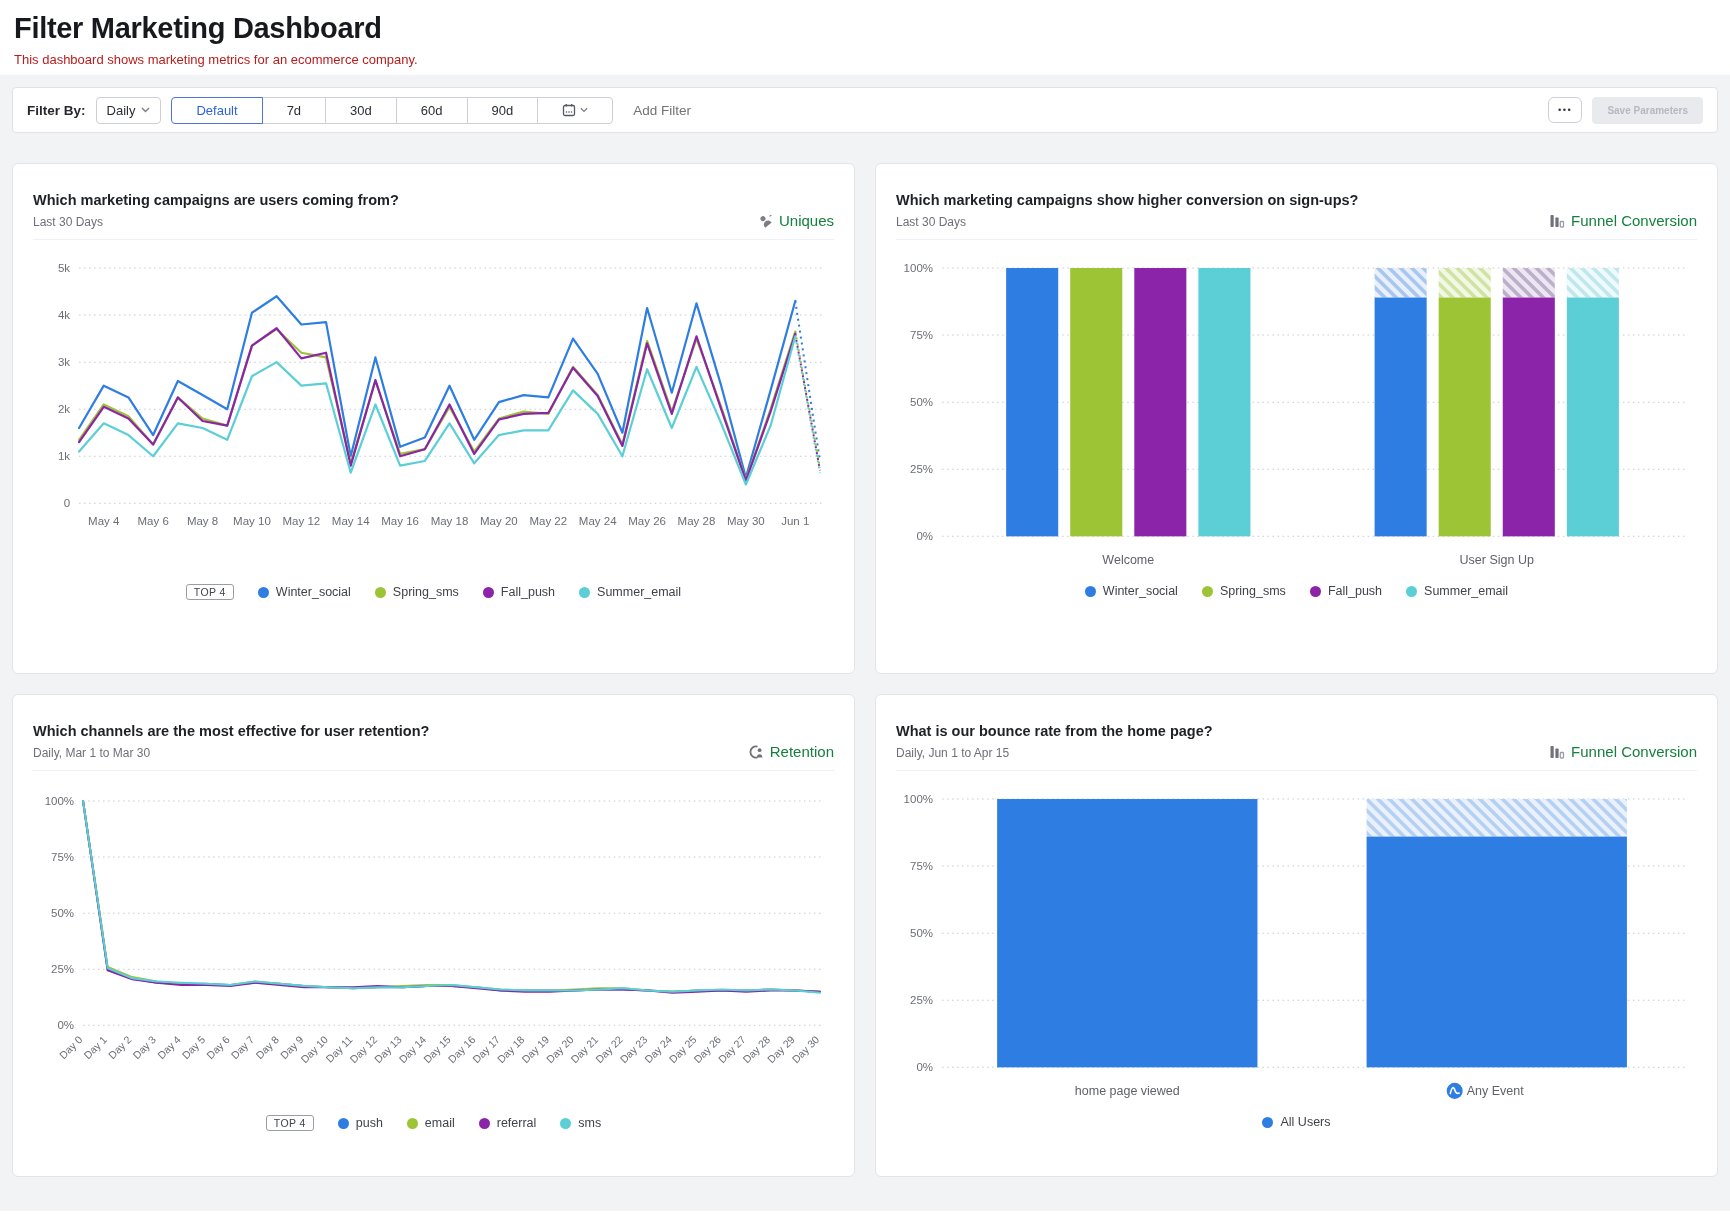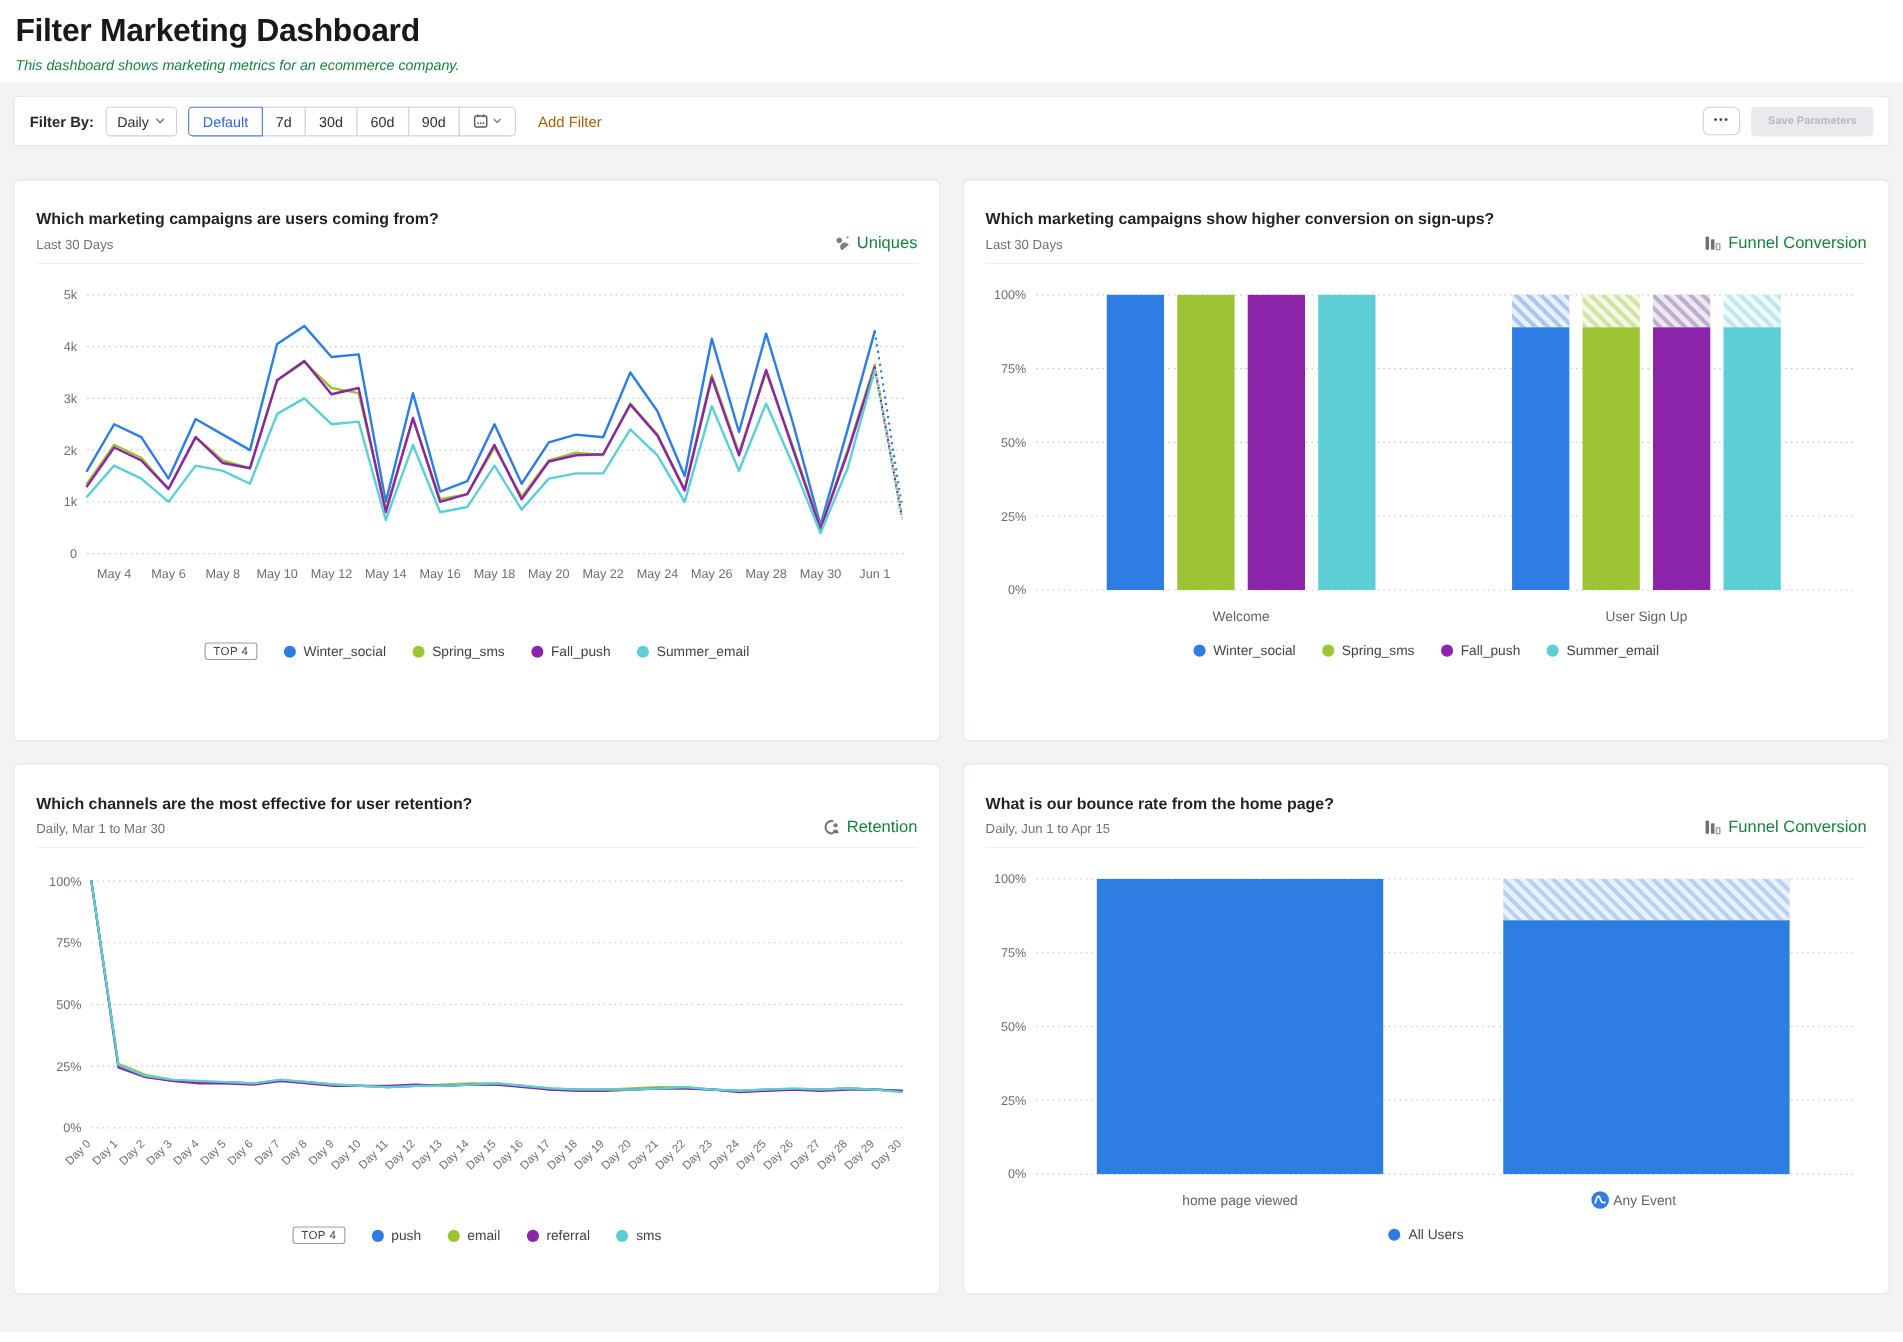--- a/index.html
+++ b/index.html
@@ -1,31 +1,31 @@
 <!DOCTYPE html>
 <html><head>
 <meta charset="utf-8">
 <style>
   * { box-sizing: border-box; }
   body { margin:0; background:#fff; font-family:"Liberation Sans", sans-serif; color:#1f2228; }
   .page { width:1730px; height:1220px; overflow:hidden; background:#fff; }
   header.page-head { padding:12px 14px 8px; background:#fff; }
   h1 { margin:0 0 7px; font-size:29px; font-weight:bold; letter-spacing:-0.3px; color:#17191c; }
-  .subtitle { margin:0; font-size:13px; color:#15803d;font-style:italic; }
+  .subtitle { margin:0; font-size:13px; color:#b91c1c; }
   .content { background:#f2f3f5; padding:12px; height:calc(1220px - 84px); }
   
   .filter-bar { background:#fff; border:1px solid #e0e2e7; border-radius:4px; height:46px; display:flex; align-items:center; padding:0 14px; gap:10px; }
   .fb-label { font-weight:bold; font-size:13.5px; color:#26282d; }
   .btn { background:#fff; border:1px solid #cdd0d9; border-radius:4px; font-size:13px; color:#2b2e34; padding:5px 10px; display:inline-flex; align-items:center; gap:6px; cursor:pointer; font-family:inherit; }
   .segmented { display:flex; }
-  .segmented .seg { background:#fff; border:1px solid #cdd0d9; padding:5px 12px; font-size:13px; color:#2b2e34; margin-left:-1px; cursor:pointer; font-family:inherit; display:inline-flex; align-items:center; gap:4px; }
+  .segmented .seg { background:#fff; border:1px solid #cdd0d9; padding:5px 24px; font-size:13px; color:#2b2e34; margin-left:-1px; cursor:pointer; font-family:inherit; display:inline-flex; align-items:center; gap:4px; }
   .segmented .seg:first-child { border-radius:4px 0 0 4px; margin-left:0; }
   .segmented .seg:last-child { border-radius:0 4px 4px 0; }
   .segmented .seg.active { color:#2e62d9; border-color:#4f74dd; position:relative; z-index:1; }
-  .add-filter { color:#a16207; font-size:13.5px; margin-left:10px; cursor:pointer; }
+  .add-filter { color:#737373; font-size:13.5px; margin-left:10px; cursor:pointer; }
   .spacer { flex:1; }
   .more { padding:7px 9px; border-radius:6px; font-size:9.5px; letter-spacing:1.5px; color:#3a3d44; line-height:1; }
   .save { background:#e9eaee; border:1px solid #e9eaee; color:#b6b8c1; font-weight:bold; font-size:10px; padding:7px 14px; border-radius:4px; }
   
   .grid { display:grid; grid-template-columns:1fr 1fr; gap:20px; margin-top:30px; }
   .card { background:#fff; border:1px solid #e2e4e9; border-radius:6px; padding:28px 20px; }
   .card.row1 { height:511px; }
   .card.row2 { height:483px; }
   .card-head { display:flex; justify-content:space-between; align-items:flex-end; padding-bottom:10px; border-bottom:1px solid #eef0f3; margin-bottom:8px; }
   .card-title { margin:0 0 7px; font-size:14.5px; font-weight:bold; color:#1e2126; cursor:pointer; }

